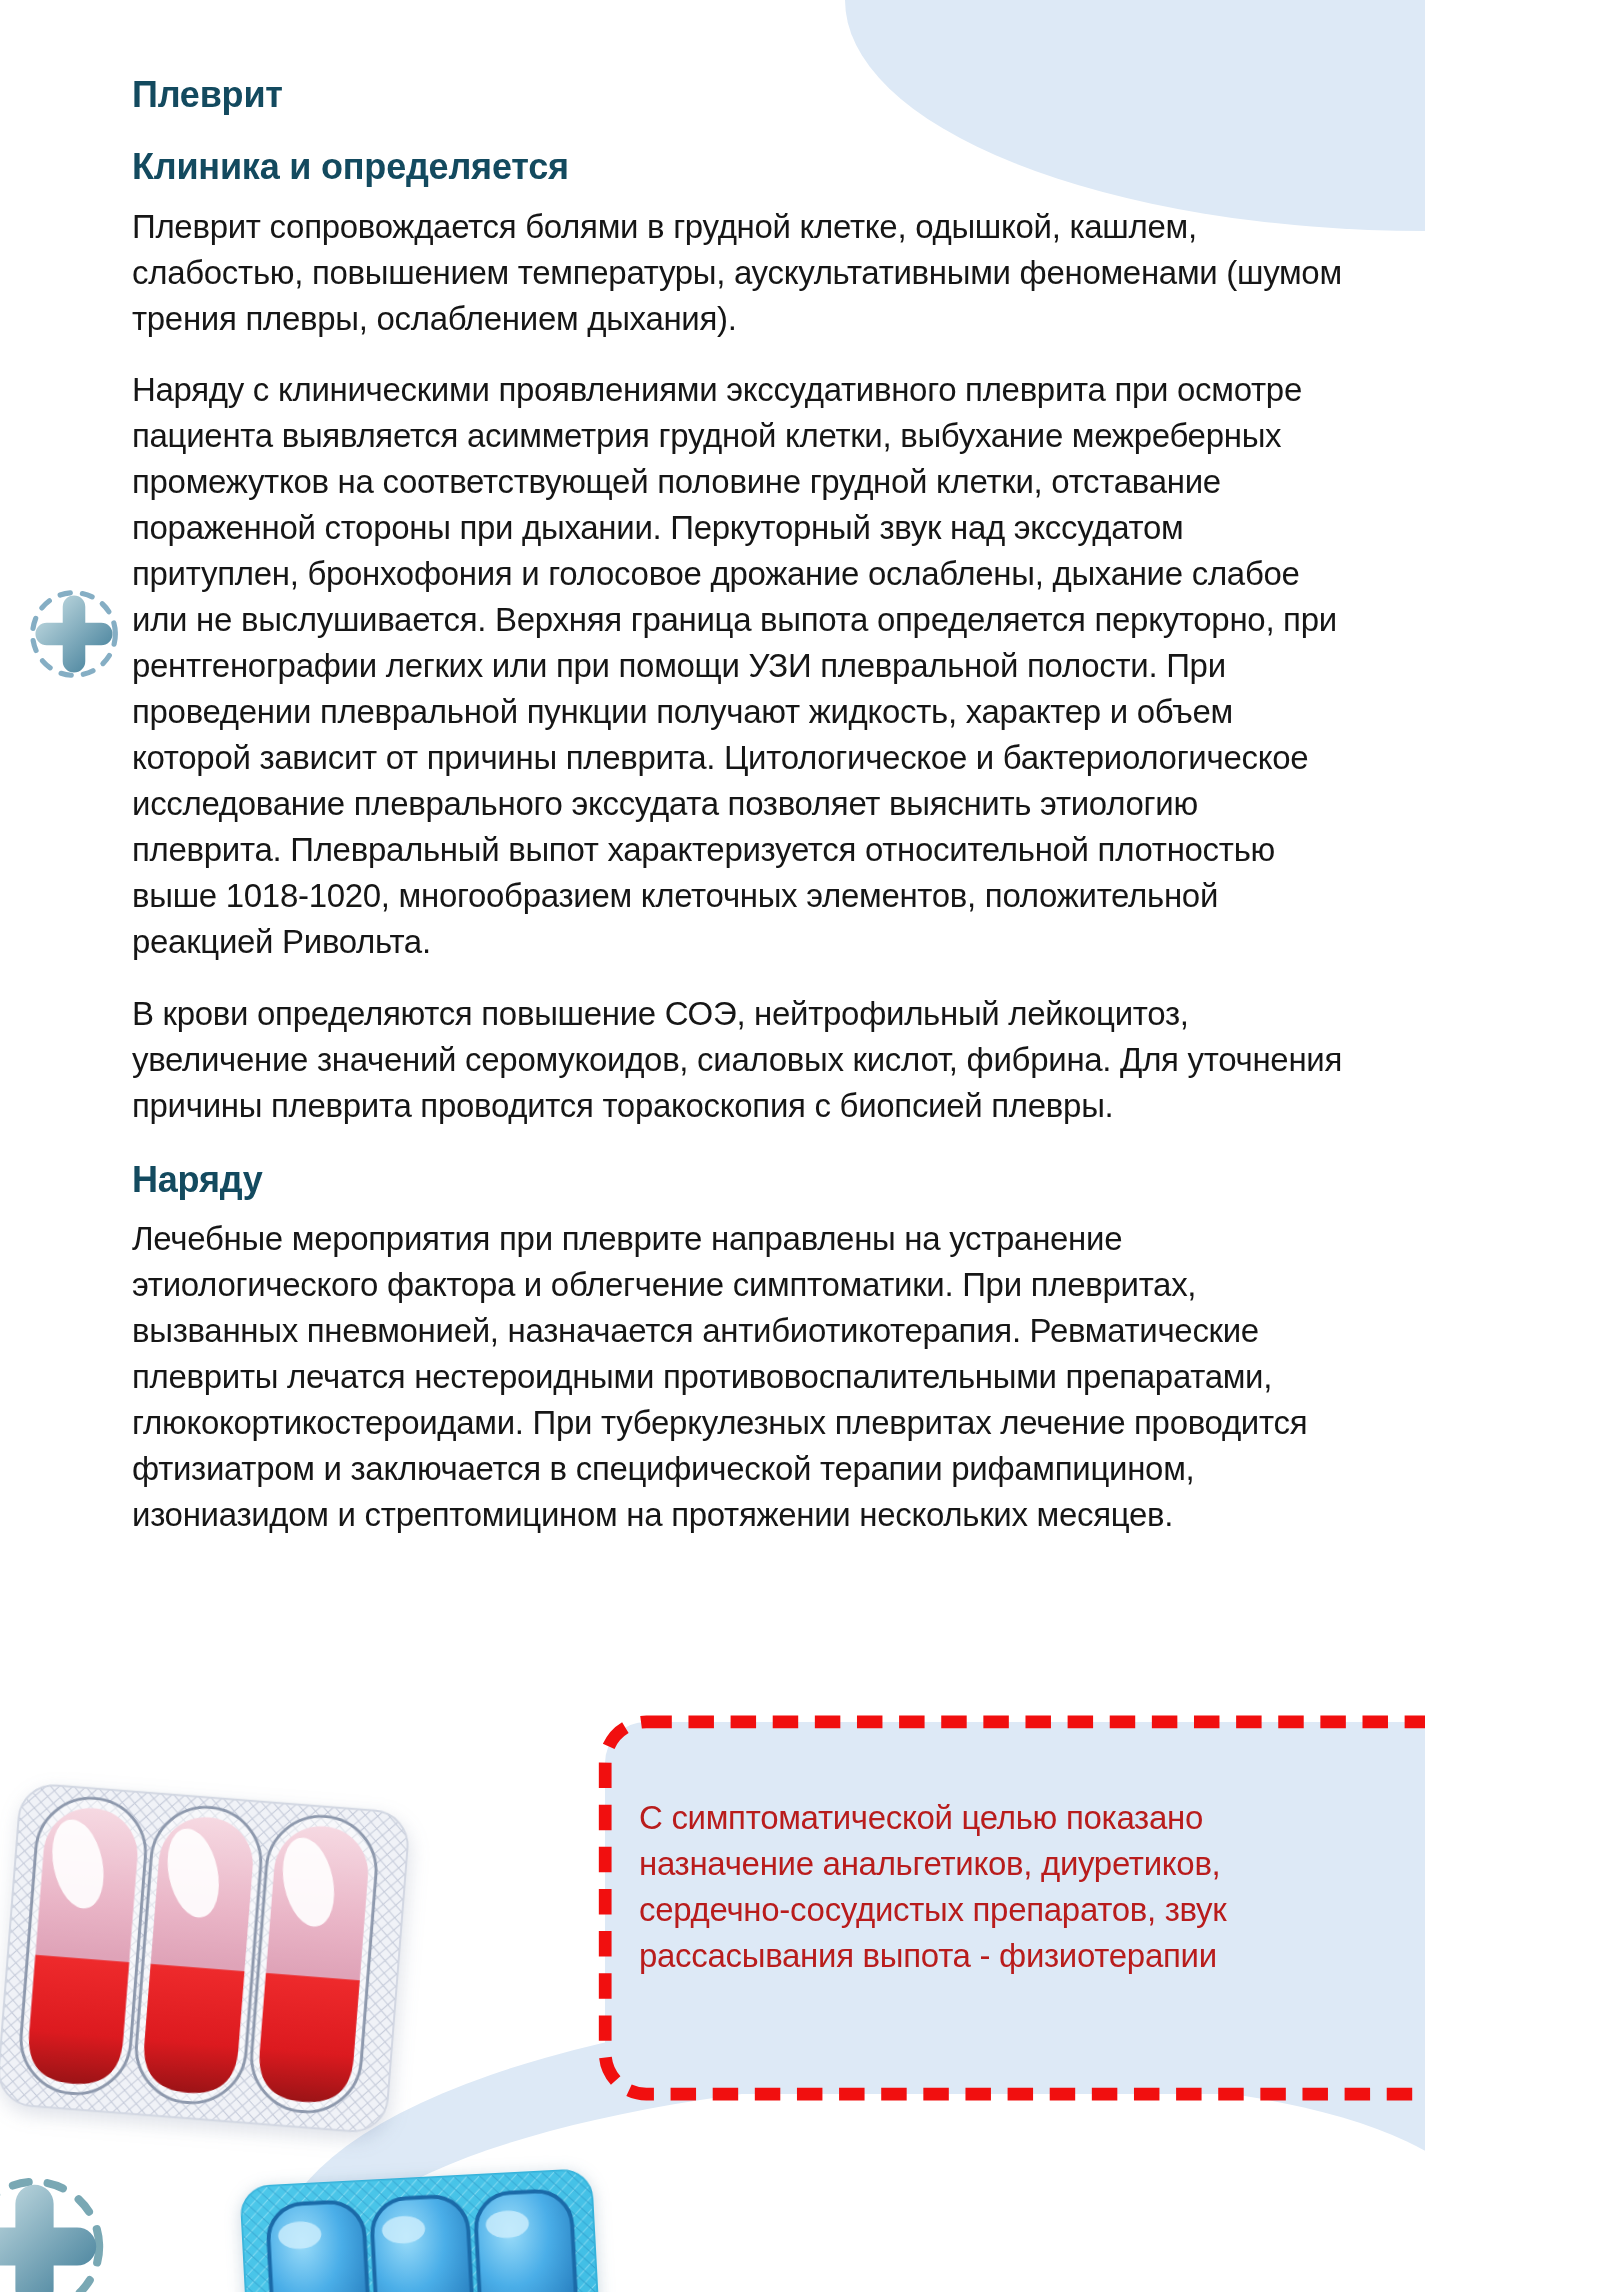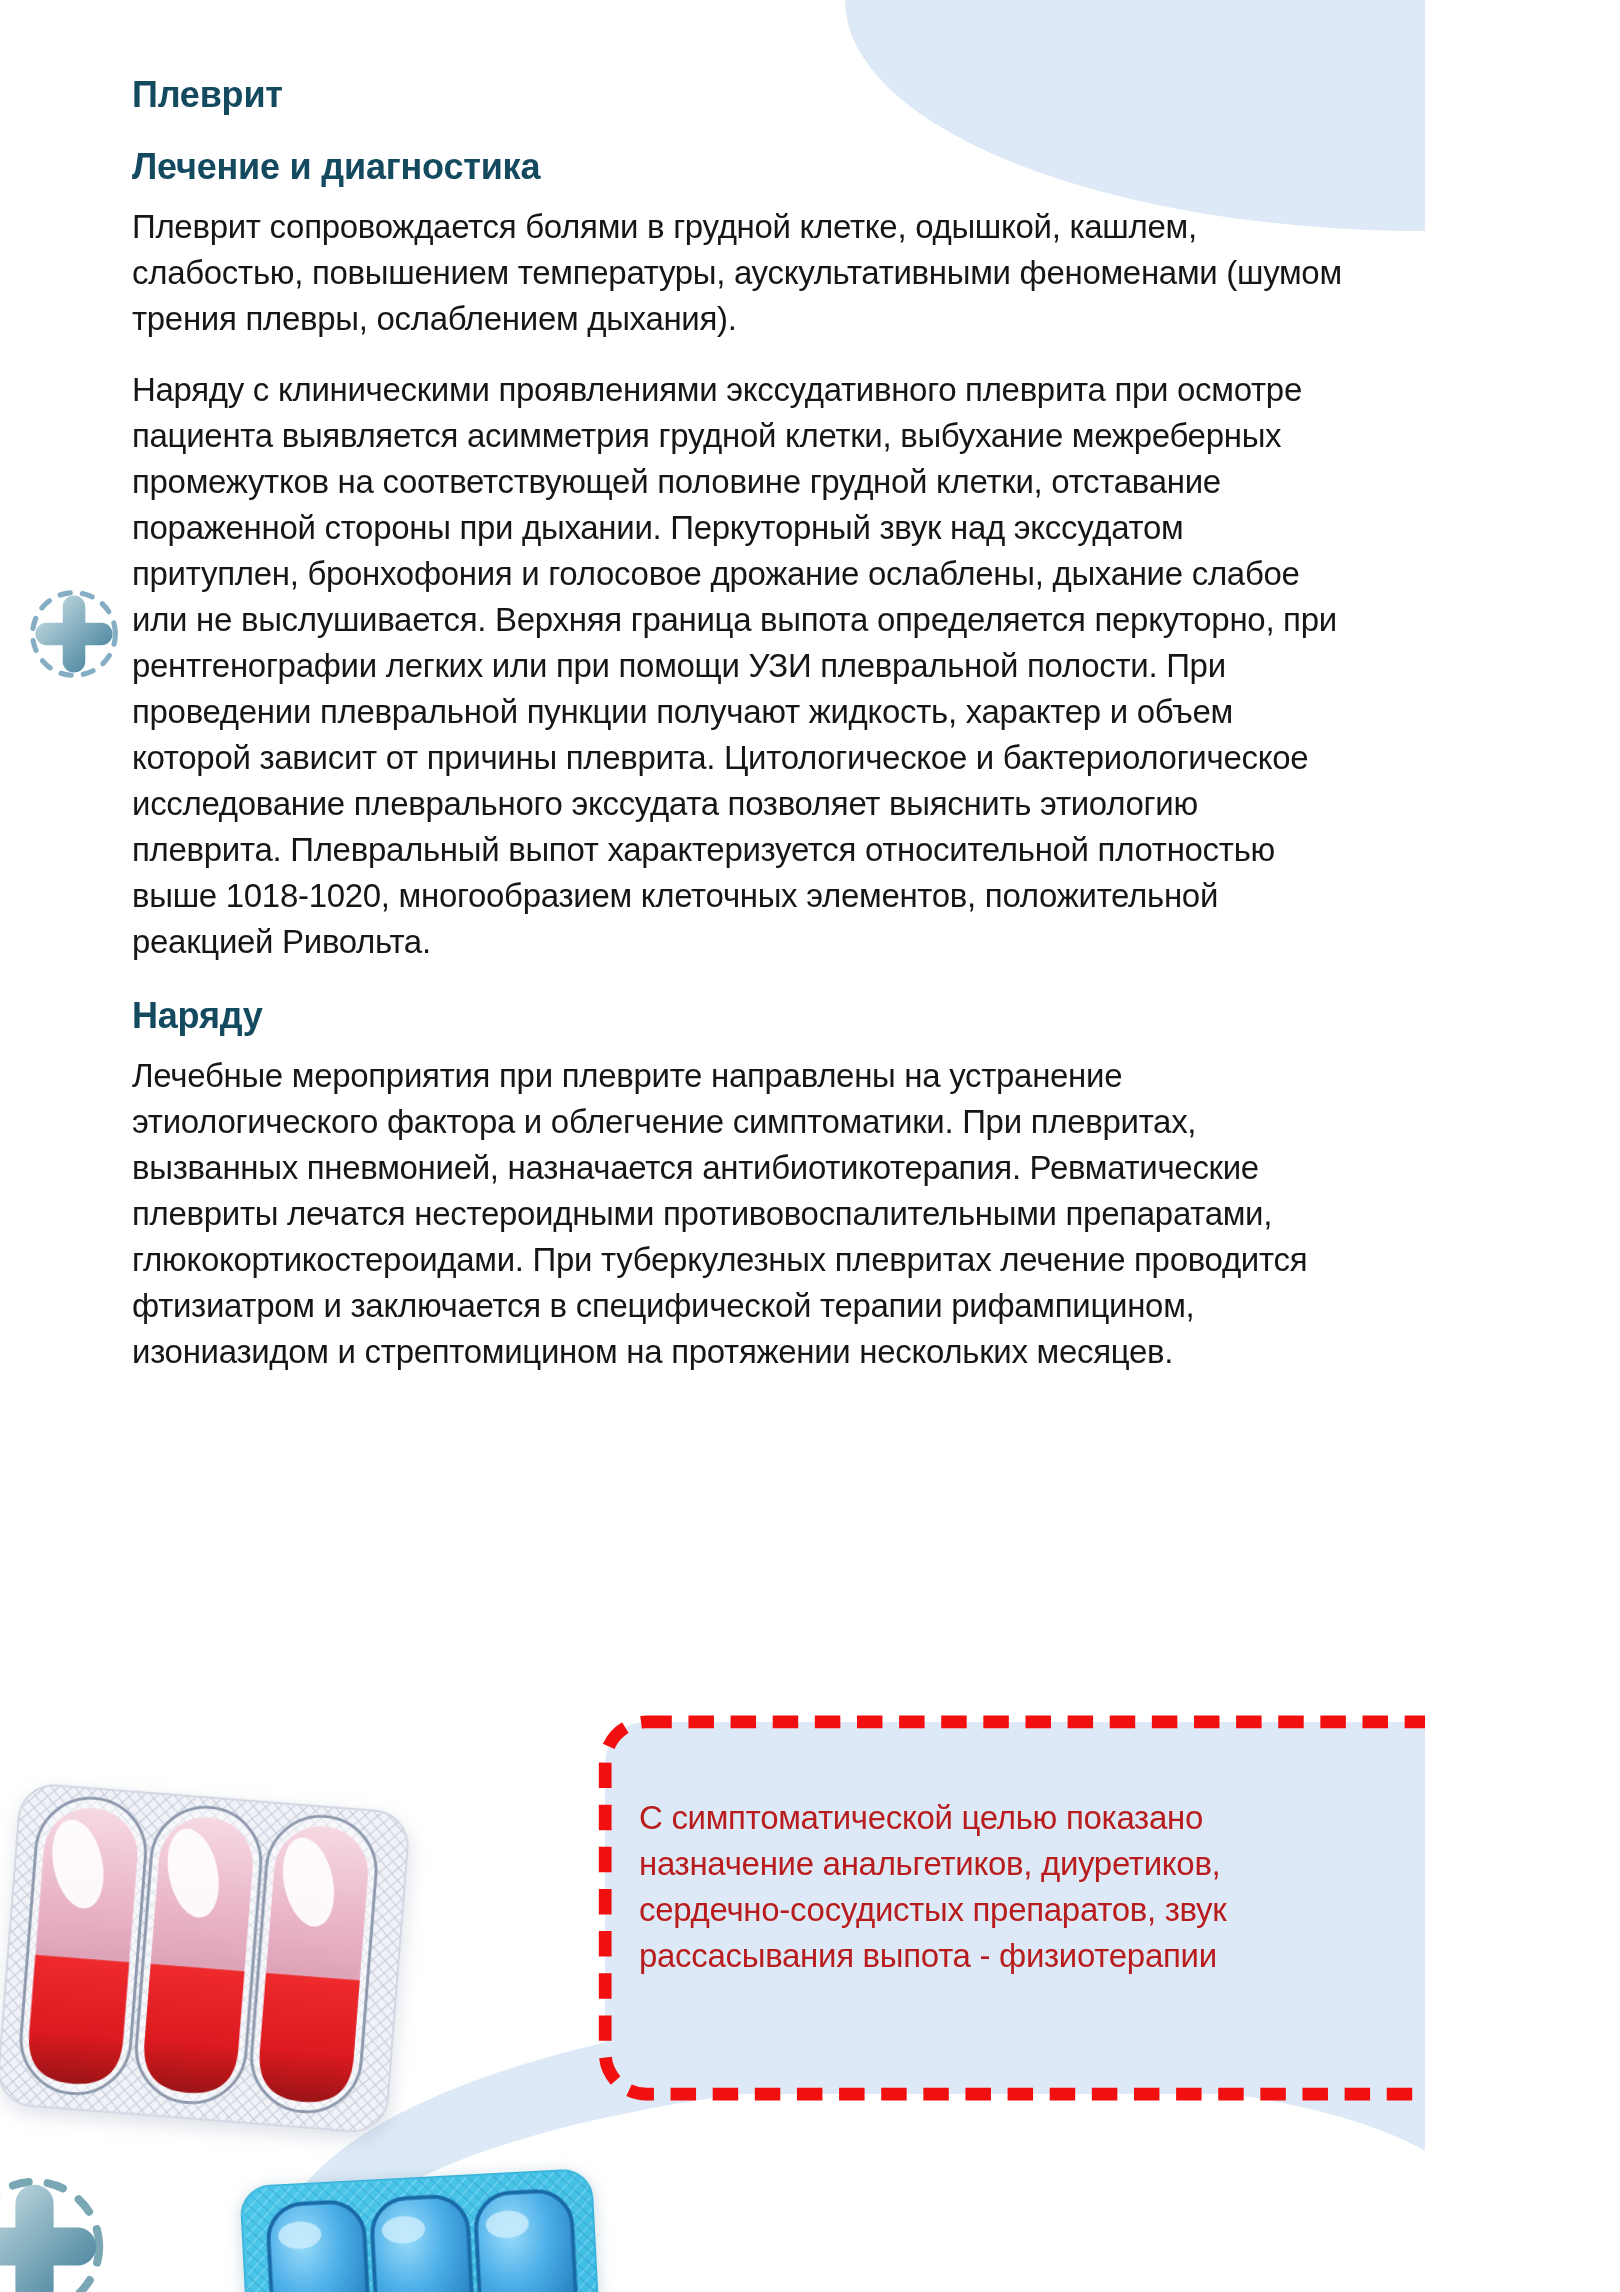--- a/index.html
+++ b/index.html
@@ -140,23 +140,24 @@
   </svg>
 
   <svg class="icon" style="left:-39px;top:2173px;width:147px;height:147px" viewBox="0 0 100 100">
     <circle cx="50" cy="50" r="44" fill="none" stroke="#79a8b4" stroke-width="5.5" stroke-dasharray="11 13" stroke-linecap="round"></circle>
     <path d="M50 21 V79 M21 50 H79" stroke="url(#gradPlus)" stroke-width="26" stroke-linecap="round" fill="none"></path>
   </svg>
 
   <main class="content">
     <h1>Плеврит</h1>
 
-    <h2>Лечение и диагностика</h2>
+    <h2>Клиника и определяется</h2>
     <p>Плеврит сопровождается болями в грудной клетке, одышкой, кашлем, слабостью, повышением температуры, аускультативными феноменами (шумом трения плевры, ослаблением дыхания).</p>
     <p>Наряду с клиническими проявлениями экссудативного плеврита при осмотре пациента выявляется асимметрия грудной клетки, выбухание межреберных промежутков на соответствующей половине грудной клетки, отставание пораженной стороны при дыхании. Перкуторный звук над экссудатом притуплен, бронхофония и голосовое дрожание ослаблены, дыхание слабое или не выслушивается. Верхняя граница выпота определяется перкуторно, при рентгенографии легких или при помощи УЗИ плевральной полости. При проведении плевральной пункции получают жидкость, характер и объем которой зависит от причины плеврита. Цитологическое и бактериологическое исследование плеврального экссудата позволяет выяснить этиологию плеврита. Плевральный выпот характеризуется относительной плотностью выше 1018-1020, многообразием клеточных элементов, положительной реакцией Ривольта.</p>
+    <p>В крови определяются повышение СОЭ, нейтрофильный лейкоцитоз, увеличение значений серомукоидов, сиаловых кислот, фибрина. Для уточнения причины плеврита проводится торакоскопия с биопсией плевры.</p>
 
     <h2>Наряду</h2>
     <p>Лечебные мероприятия при плеврите направлены на устранение этиологического фактора и облегчение симптоматики. При плевритах, вызванных пневмонией, назначается антибиотикотерапия. Ревматические плевриты лечатся нестероидными противовоспалительными препаратами, глюкокортикостероидами. При туберкулезных плевритах лечение проводится фтизиатром и заключается в специфической терапии рифампицином, изониазидом и стрептомицином на протяжении нескольких месяцев.</p>
   </main>
 
   <div class="callout">
     <div class="callout-bg"></div>
     <svg class="callout-border" viewBox="0 0 920 394">
       <rect x="7" y="7" width="906" height="380" rx="42" fill="none" stroke="#f10f0f" stroke-width="13" stroke-dasharray="26 17"></rect>
     </svg>

